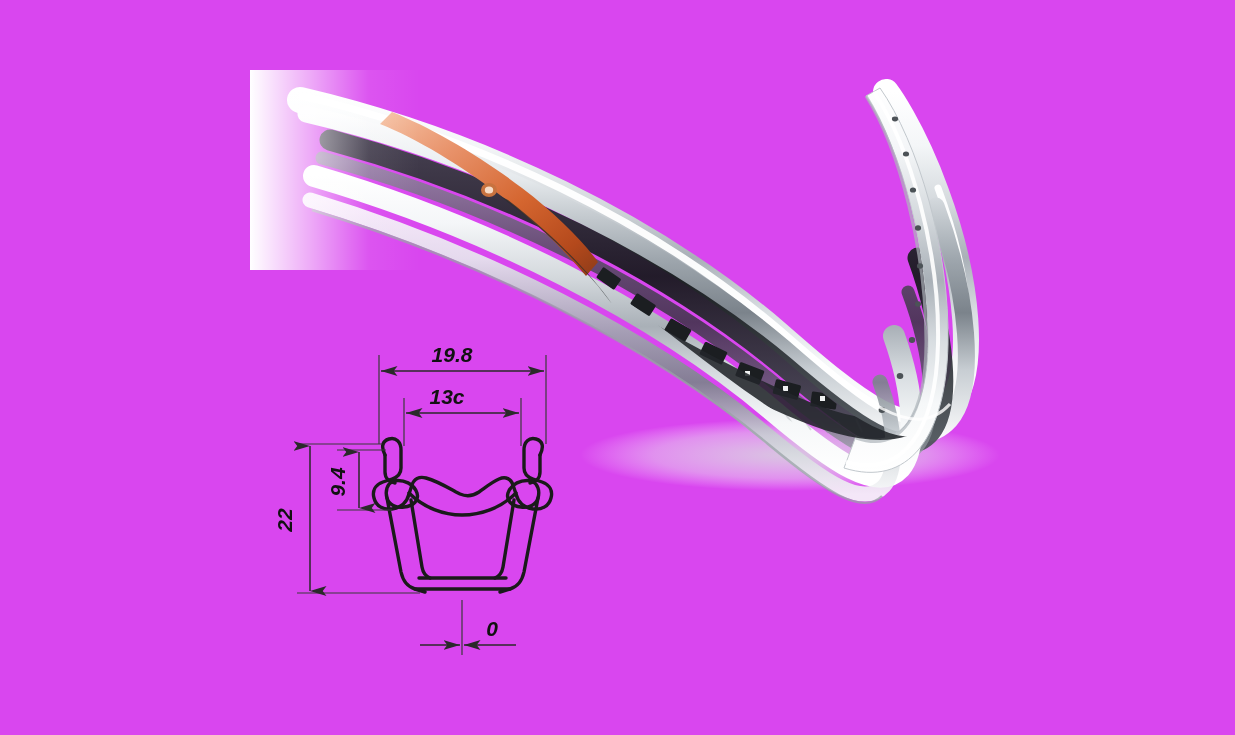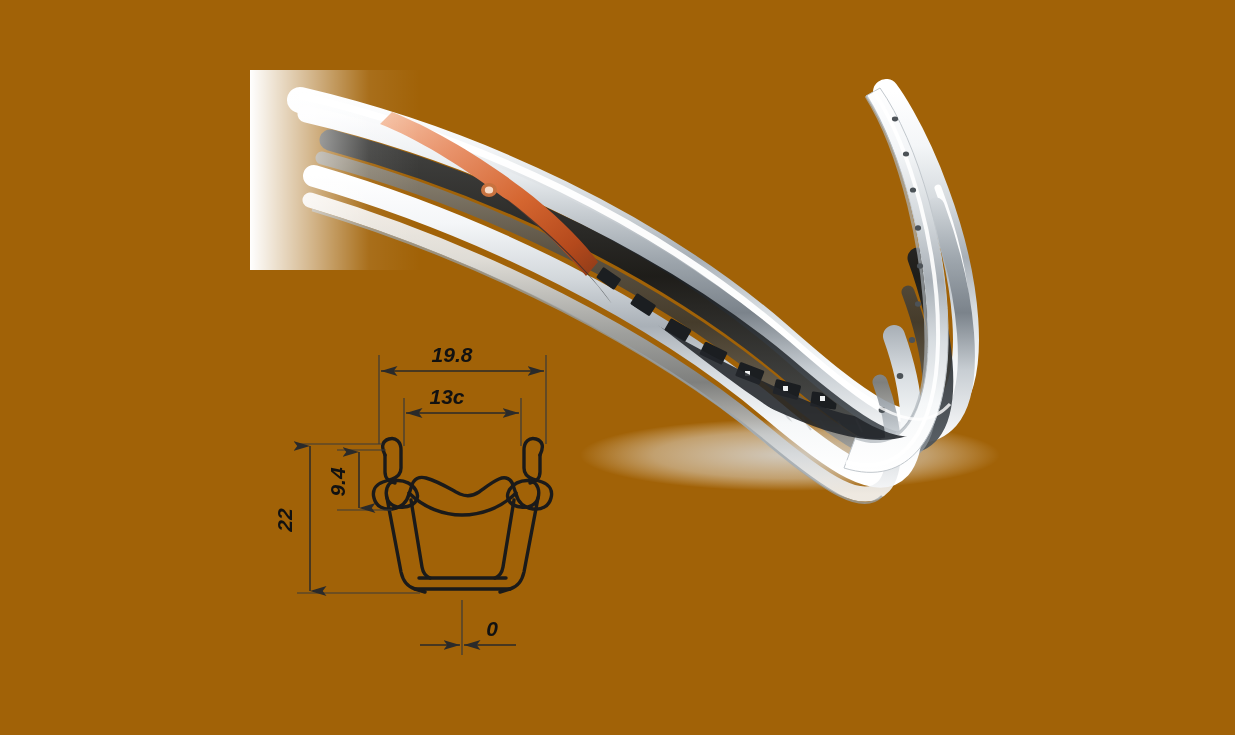--- a/index.html
+++ b/index.html
@@ -8,21 +8,21 @@
     padding: 0;
     background: #ffffff;
   }
   body {
     font-family: "Liberation Sans", sans-serif;
   }
   #stage {
     position: relative;
     width: 1235px;
     height: 735px;
-    background: #a16207;
+    background: #d946ef;
     overflow: hidden;
   }
   #photo-layer, #drawing-layer {
     position: absolute;
     left: 0;
     top: 0;
     width: 1235px;
     height: 735px;
   }
   svg { display: block; }

